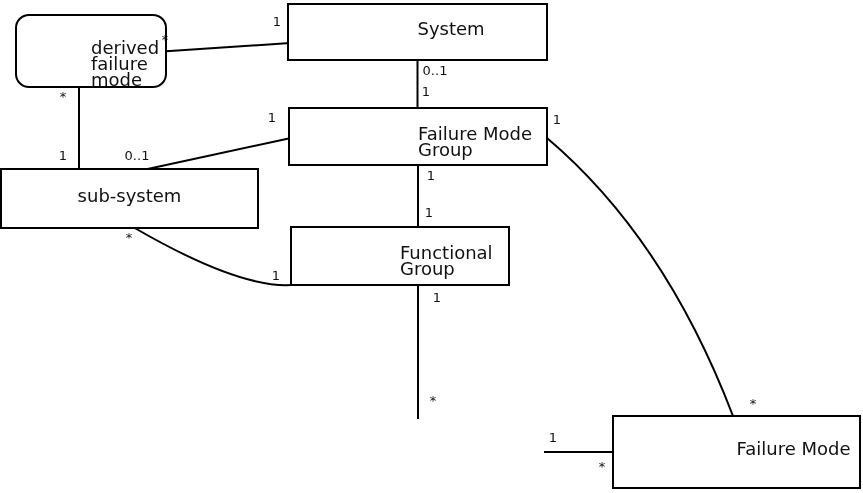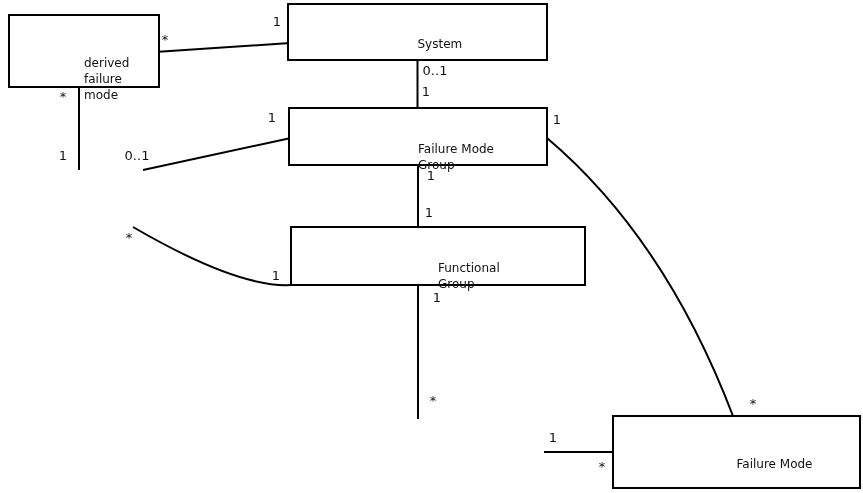--- a/index.html
+++ b/index.html
@@ -32,25 +32,24 @@
     position: absolute;
     box-sizing: border-box;
     background: #ffffff;
     border: 2px solid #000000;
   }
   .entity .label {
     position: absolute;
     top: 50%;
     left: 50%;
     transform: translateY(-11px);
-    font-size: 12px;
+    font-size: 18px;
     line-height: 16px;
     white-space: pre-line;
     text-align: left;
-    margin-top: 15px;
   }
   .entity.centered .label {
     left: 0;
     right: 0;
     text-align: center;
   }
   .card {
     position: absolute;
     font-size: 13px;
     line-height: 14px;
@@ -69,37 +68,40 @@
     <path d="M79,86 L79,170"></path>
     <path d="M143,170 L291,138"></path>
     <path d="M417.5,59 L417.5,108"></path>
     <path d="M418,164 L418,227"></path>
     <path d="M133,227 Q238,288 291,285"></path>
     <path d="M418,285 L418,419"></path>
     <path d="M544,452 L613,452"></path>
     <path d="M547,138 Q665,238 733,416"></path>
   </svg>
 
-  <div class="entity" style="left:8px; top:14px; width:152px; height:74px;">
+  <div class="entity" style="left:15px; top:14px; width:152px; height:74px;border-radius:14px;">
     <span class="label">derived
 failure
 mode</span>
   </div>
 
   <div class="entity" style="left:287px; top:3px; width:261px; height:58px;">
     <span class="label">System</span>
   </div>
 
   <div class="entity" style="left:288px; top:107px; width:260px; height:59px;">
     <span class="label">Failure Mode
 Group</span>
   </div>
 
+  <div class="entity centered" style="left:0px; top:168px; width:259px; height:61px;">
+    <span class="label">sub-system</span>
+  </div>
 
-  <div class="entity" style="left:290px; top:226px; width:296px; height:60px;">
+  <div class="entity" style="left:290px; top:226px; width:220px; height:60px;">
     <span class="label">Functional
 Group</span>
   </div>
 
 
   <div class="entity" style="left:612px; top:415px; width:249px; height:74px;">
     <span class="label">Failure Mode</span>
   </div>
 
   <span class="card" style="left:165px; top:40px;">*</span>

